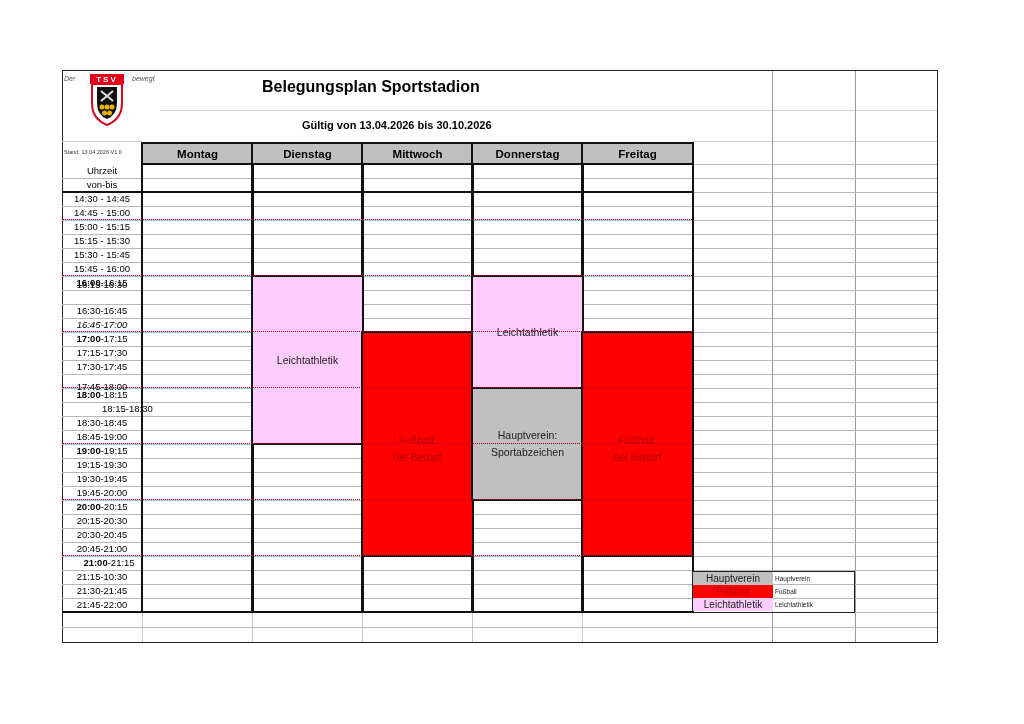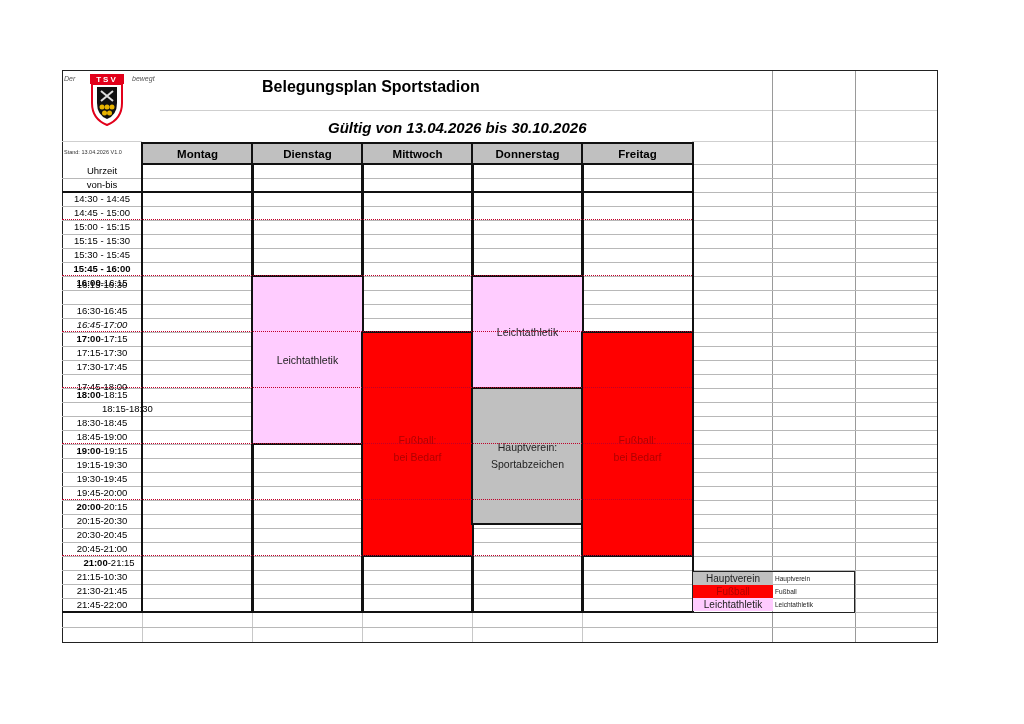--- a/index.html
+++ b/index.html
@@ -6,21 +6,21 @@
   body { width:1024px; height:724px; position:relative; overflow:hidden; font-family:"Liberation Sans", sans-serif; color:#000; }
   .abs { position:absolute; box-sizing:border-box; }
   .frame { left:62px; top:70px; width:876px; height:573px; border:1.5px solid #222; }
   .hline { position:absolute; height:1px; background:#b8b8b8; }
   .vline { position:absolute; width:1px; background:#9a9a9a; }
   .redline { position:absolute; height:0; border-top:1px dotted #c0002a; }
   .logo { left:64px; top:73px; width:100px; height:56px; }
   .logo .der { position:absolute; left:0; top:2px; font-size:7px; font-style:italic; color:#555; }
   .logo .bewegt { position:absolute; left:68px; top:2px; font-size:7px; font-style:italic; color:#555; }
   .title { left:262px; top:78px; font-size:16px; font-weight:bold; white-space:nowrap; }
-  .subtitle { left:328px; top:119px; font-size:15px; font-weight:bold; white-space:nowrap;font-style:italic; }
+  .subtitle { left:302px; top:119px; font-size:11px; font-weight:bold; white-space:nowrap; }
   .stand { left:64px; top:149px; font-size:5.5px; color:#333; white-space:nowrap; }
   .dayhdr { top:142px; height:23px; background:#c0c0c0; border:2px solid #111; font-size:11.5px; font-weight:bold; display:flex; align-items:center; justify-content:center; }
   .colbox { border-left:2px solid #111; border-right:2px solid #111; }
   .timecell { left:62px; width:80px; height:14px; font-size:9.5px; text-align:center; line-height:14px; white-space:nowrap; }
   .timecell b { font-weight:bold; }
   .block { display:flex; align-items:center; justify-content:center; text-align:center; border:2px solid #111; font-size:10.5px; line-height:17px; }
   .pink { background:#ffccff; color:#222; }
   .red { background:#ff0000; color:#b00000; }
   .grey { background:#c0c0c0; color:#222; }
   .legend { left:692px; top:571px; width:163px; height:42px; border:1.5px solid #222; }
@@ -121,21 +121,21 @@
 
 <div class="abs timecell" style="top:164px;">Uhrzeit</div>
 <div class="abs timecell" style="top:178px;">von-bis</div>
 
 <div id="time-slots">
     <div class="abs timecell" style="top: 192px;"><span>14:30 - 14:45</span></div>
     <div class="abs timecell" style="top: 206px;"><span>14:45 - 15:00</span></div>
     <div class="abs timecell" style="top: 220px;"><span>15:00 - 15:15</span></div>
     <div class="abs timecell" style="top: 234px;"><span>15:15 - 15:30</span></div>
     <div class="abs timecell" style="top: 248px;"><span>15:30 - 15:45</span></div>
-    <div class="abs timecell" style="top: 262px; font-weight: bold;"><span>15:45 - 16:00</span></div>
+    <div class="abs timecell" style="top: 262px;"><span>15:45 - 16:00</span></div>
     <div class="abs timecell" style="top: 276px;"><b>16:00</b><span>-16:15</span></div>
     <div class="abs timecell" style="top: 278px;"><span>16:15-16:30</span></div>
     <div class="abs timecell" style="top: 304px;"><span>16:30-16:45</span></div>
     <div class="abs timecell" style="top: 318px; font-style: italic;"><span>16:45-17:00</span></div>
     <div class="abs timecell" style="top: 332px;"><b>17:00</b><span>-17:15</span></div>
     <div class="abs timecell" style="top: 346px;"><span>17:15-17:30</span></div>
     <div class="abs timecell" style="top: 360px;"><span>17:30-17:45</span></div>
     <div class="abs timecell" style="top: 380px;"><span>17:45-18:00</span></div>
     <div class="abs timecell" style="top: 388px;"><b>18:00</b><span>-18:15</span></div>
     <div class="abs timecell" style="top: 402px; padding-left: 40px;"><span>18:15-18:30</span></div>
@@ -158,21 +158,21 @@
 <div class="abs block pink" style="left:251px; top:275px; width:113px; height:170px;">
   <span>Leichtathletik</span>
 </div>
 <div class="abs block red" style="left:361px; top:331px; width:113px; height:226px; flex-direction:column;">
   <span style="margin-top:10px;">Fußball:</span>
   <span>bei Bedarf</span>
 </div>
 <div class="abs block pink" style="left:471px; top:275px; width:113px; height:114px;">
   <span>Leichtathletik</span>
 </div>
-<div class="abs block grey" style="left:471px; top:387px; width:113px; height:138px; flex-direction:column;">
+<div class="abs block grey" style="left:471px; top:387px; width:113px; height:114px; flex-direction:column;">
   <span>Hauptverein:</span>
   <span>Sportabzeichen</span>
 </div>
 <div class="abs block red" style="left:581px; top:331px; width:113px; height:226px; flex-direction:column;">
   <span style="margin-top:10px;">Fußball:</span>
   <span>bei Bedarf</span>
 </div>
 
 <div id="hour-lines">
     <div class="redline" style="left:62px;top:275px;width:630px;"></div>

